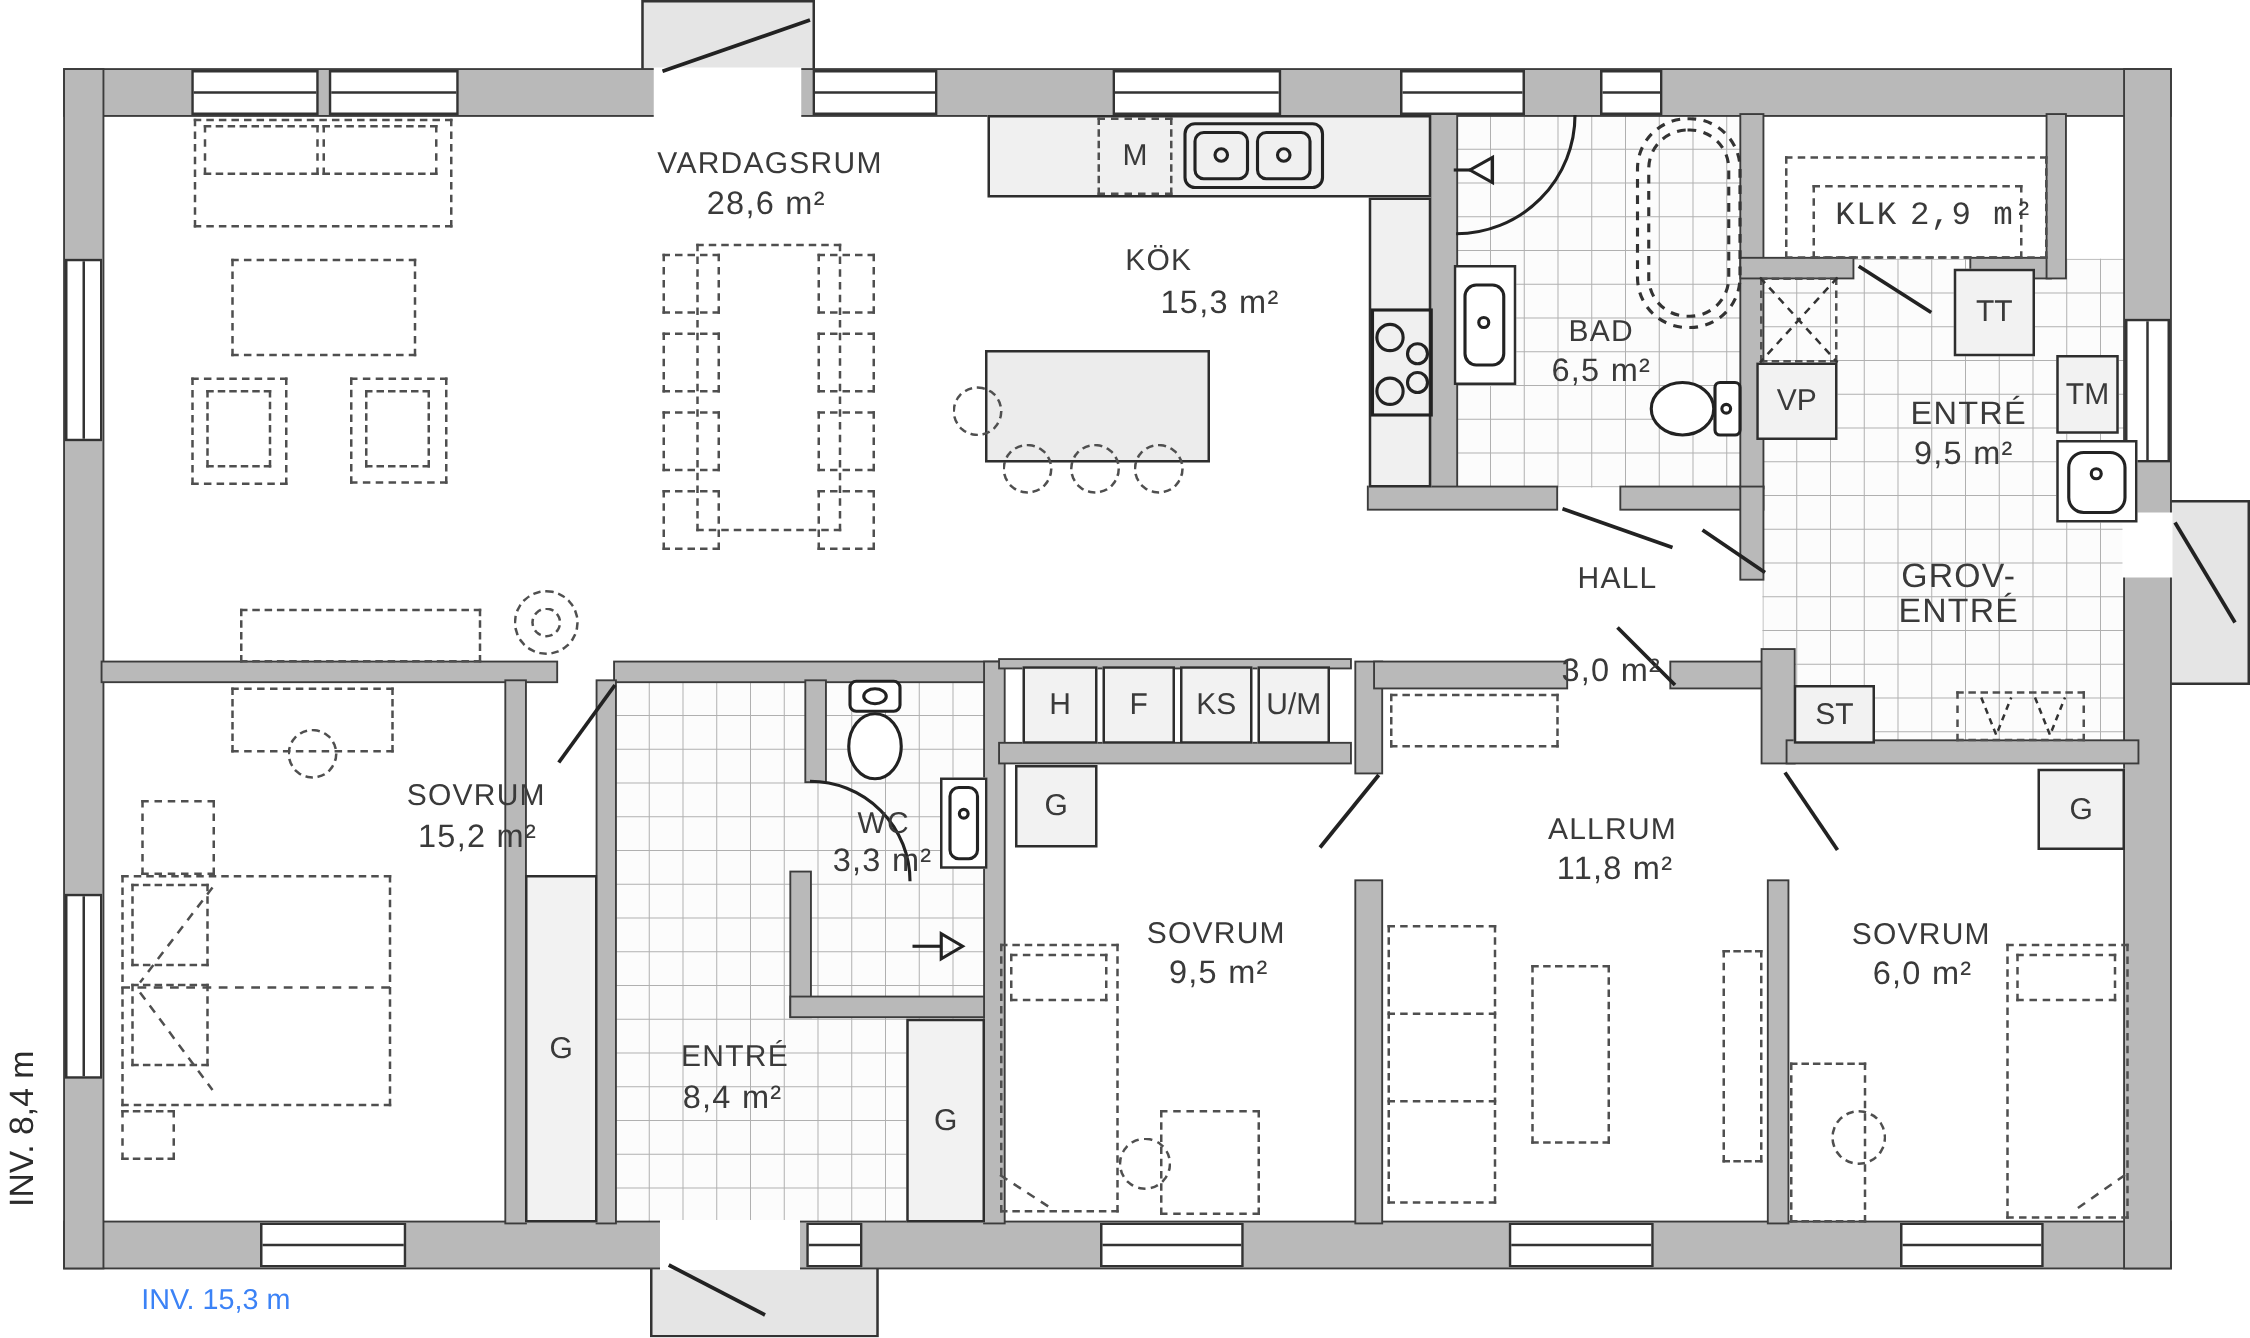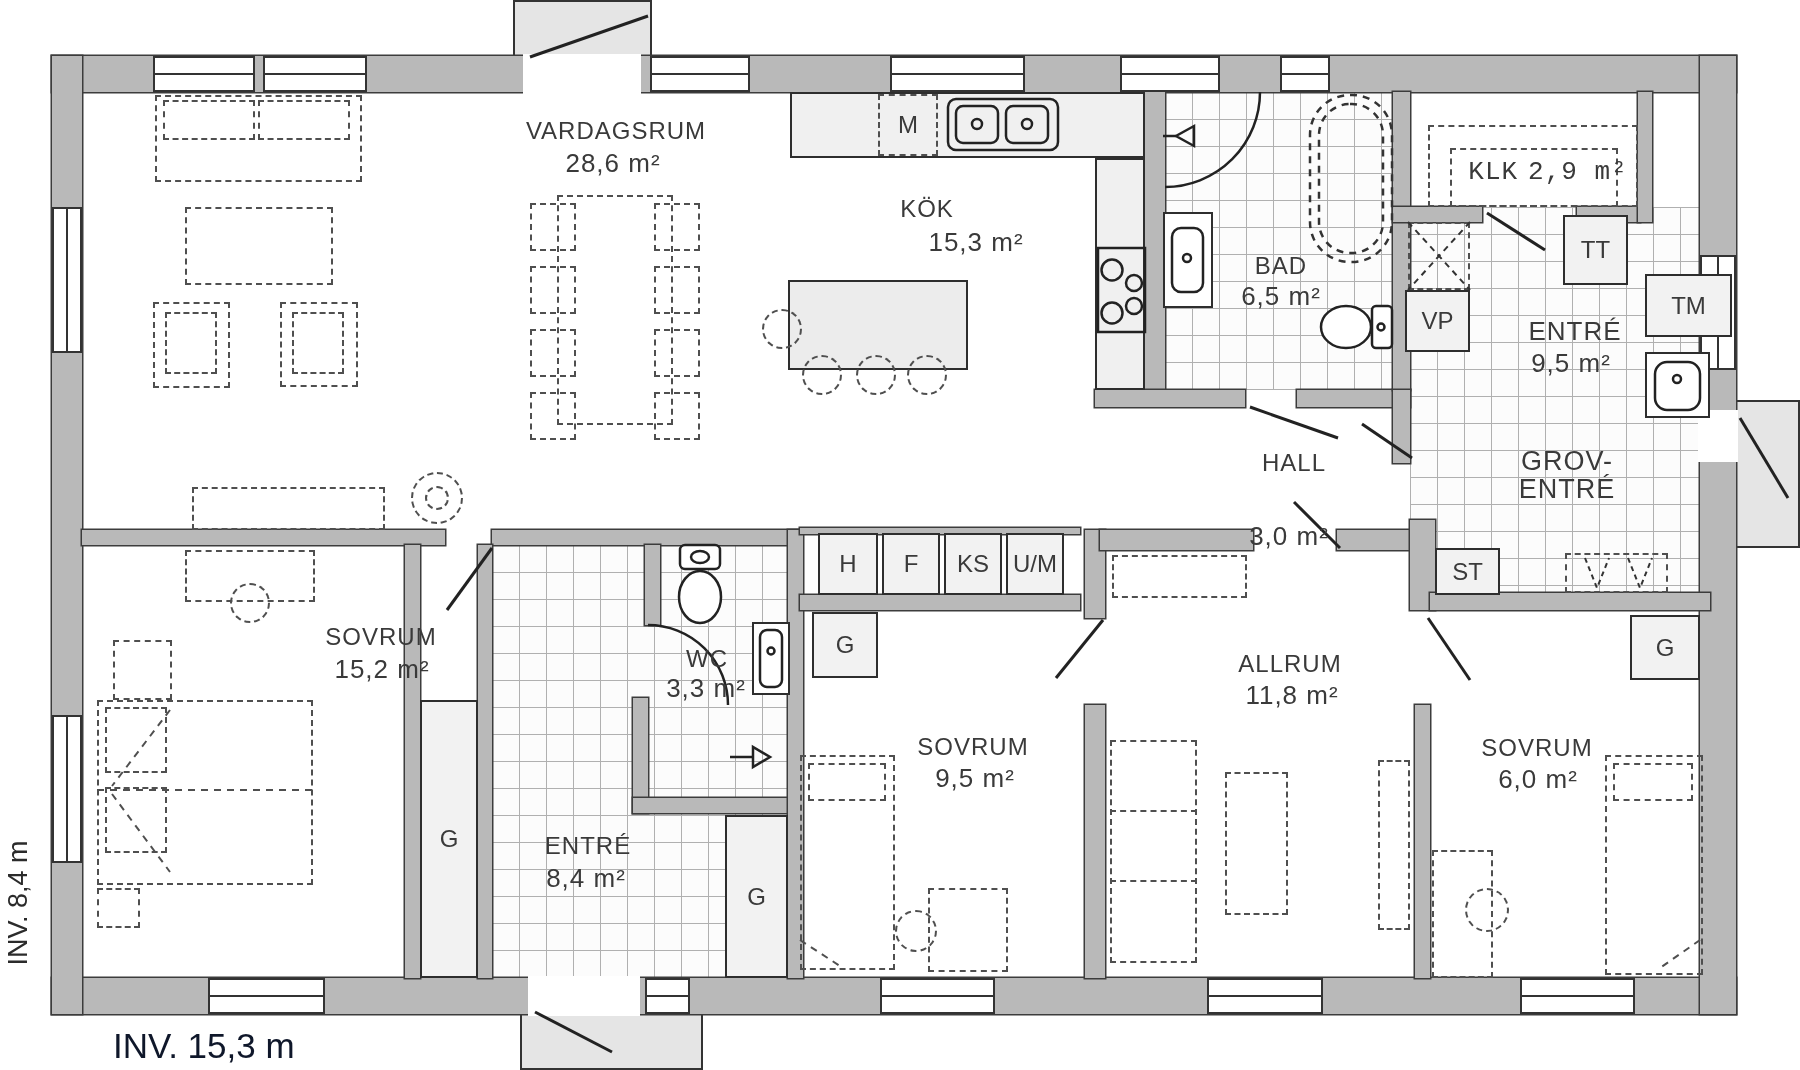--- a/index.html
+++ b/index.html
@@ -21,21 +21,21 @@
   .dashed{position:absolute;border:2px dashed #4f4f4f;box-sizing:border-box;}
   .dcircle{border-radius:50%;}
   .dline{position:absolute;border-top:2px dashed #4f4f4f;}
   .rlabel,.area{position:absolute;transform:translate(-50%,-50%);white-space:nowrap;letter-spacing:1px;}
   .rlabel{font-size:24px;}
   .area{font-size:26px;}
   .klklabel{display:flex;gap:10px;align-items:flex-start;font-family:Liberation Mono, monospace;}
   .grovlabel{display:flex;flex-direction:column;align-items:center;line-height:1.05;}
   #ovl{position:absolute;left:0;top:0;pointer-events:none;}
   .invv{position:absolute;transform:translate(-50%,-50%) rotate(-90deg);font-size:27px;color:#2b2b2b;white-space:nowrap;}
-  .invh{position:absolute;font-size:35px;color:#0f172a;white-space:nowrap;}
+  .invh{position:absolute;font-size:23px;color:#3b82f6;white-space:nowrap;}
 </style>
 </head>
 <body>
 
 <div id="plan">
 
   <div class="porch" style="left:513px;top:0;width:139px;height:57px;"></div>
   <div class="porch" style="left:520px;top:1013px;width:183px;height:57px;"></div>
   <div class="porch" style="left:1735px;top:400px;width:65px;height:148px;"></div>
 
@@ -103,21 +103,21 @@
   <div class="closet" style="left:725px;top:815px;width:63px;height:163px;">G</div>
   <div class="closet" style="left:812px;top:612px;width:66px;height:66px;">G</div>
   <div class="closet" style="left:1630px;top:615px;width:70px;height:65px;">G</div>
   <div class="closet" style="left:1435px;top:548px;width:65px;height:47px;">ST</div>
   <div class="closet" style="left:1405px;top:290px;width:65px;height:62px;">VP</div>
   <div class="closet" style="left:818px;top:533px;width:60px;height:62px;">H</div>
   <div class="closet" style="left:882px;top:533px;width:58px;height:62px;">F</div>
   <div class="closet" style="left:944px;top:533px;width:58px;height:62px;">KS</div>
   <div class="closet" style="left:1006px;top:533px;width:58px;height:62px;">U/M</div>
   <div class="closet" style="left:1563px;top:215px;width:65px;height:70px;">TT</div>
-  <div class="closet" style="left:1645px;top:274px;width:87px;height:63px;">TM</div>
+  <div class="closet" style="left:1645px;top:284px;width:50px;height:63px;">TM</div>
   <div class="closet" style="left:1645px;top:352px;width:65px;height:66px;background:#fff;"></div>
 
   <div class="dashed" style="left:878px;top:94px;width:60px;height:62px;display:flex;align-items:center;justify-content:center;">
     <span style="font-size:24px;">M</span>
   </div>
 
   <div class="dashed" style="left:155px;top:95px;width:207px;height:87px;"></div>
   <div class="dashed" style="left:163px;top:100px;width:92px;height:40px;"></div>
   <div class="dashed" style="left:258px;top:100px;width:92px;height:40px;"></div>
   <div class="dashed" style="left:185px;top:207px;width:148px;height:78px;"></div>

